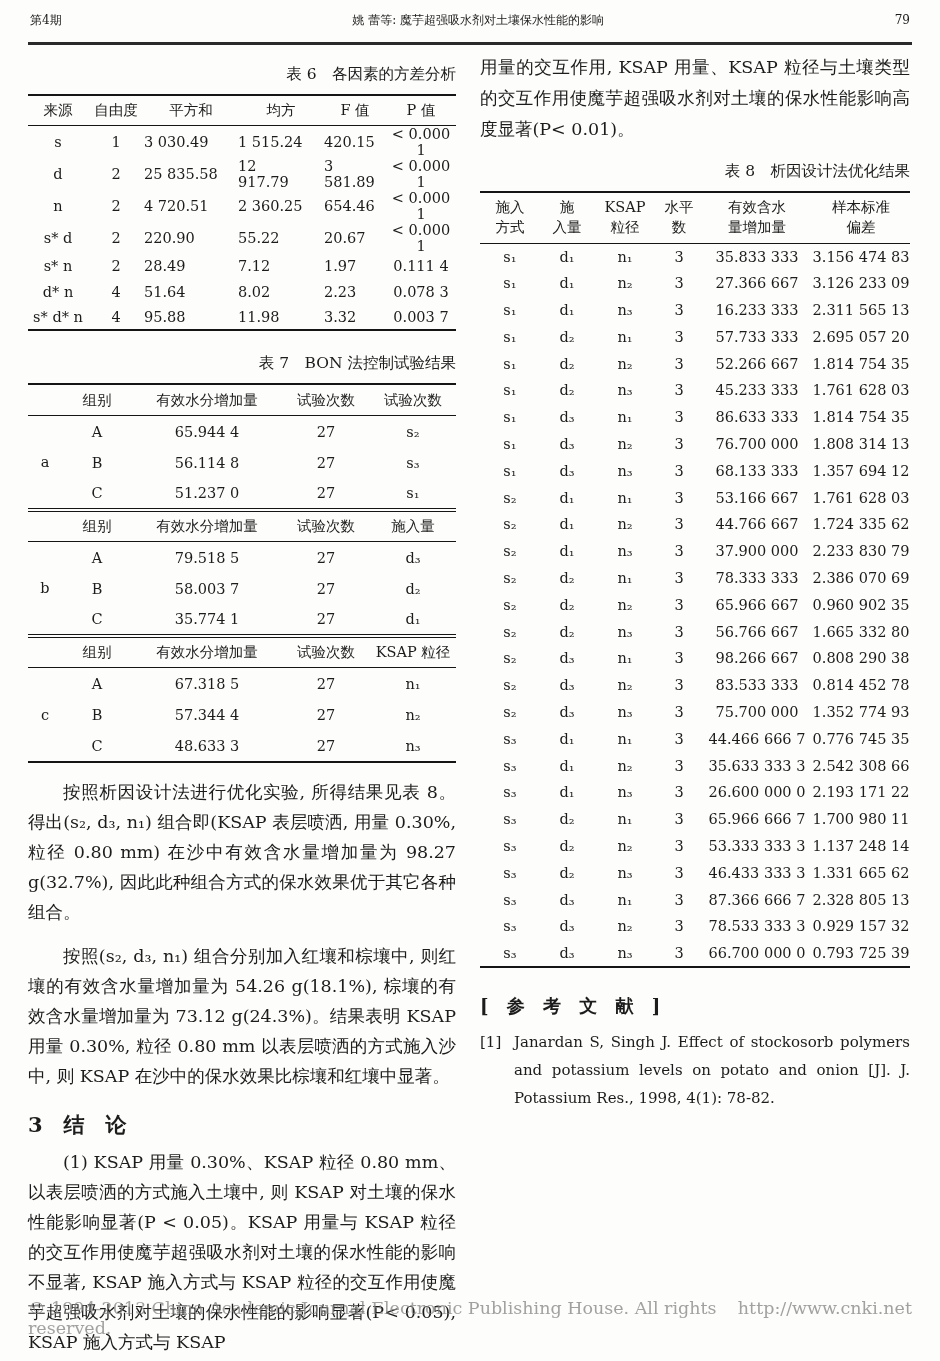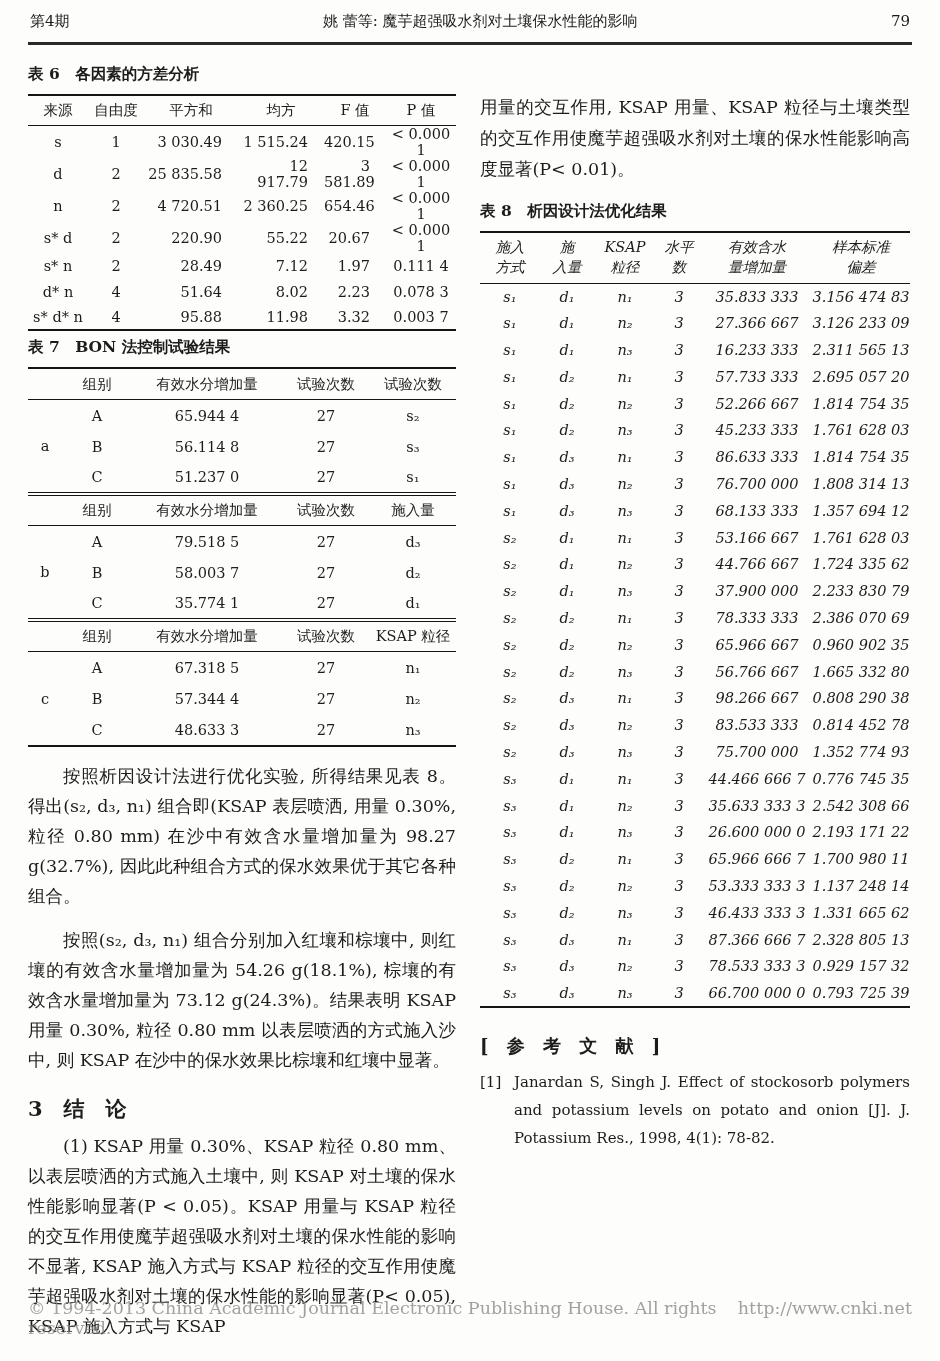--- a/index.html
+++ b/index.html
@@ -7,64 +7,64 @@
   .page {
     position: relative; width: 940px; height: 1361px;
     background: #fdfdfb; overflow: hidden;
     font-family: "DejaVu Serif", "Liberation Serif", serif;
     color: #1c1c1c;
   }
   
   .pg-header {
     position: absolute; top: 12px; left: 30px; right: 30px;
     display: flex; justify-content: space-between; align-items: baseline;
-    font-size: 15px;
+    font-size: 12px;
   }
   .pg-header .ttl { flex: 1; text-align: center; }
   .header-rule { position: absolute; top: 42px; left: 28px; right: 28px; height: 3px; background: #2a2a2a; }
 
   
   .col { position: absolute; top: 56px; }
   .col-left  { left: 28px;  width: 428px; }
-  .col-right { left: 480px; width: 430px; top: 52px; margin-top: 40px; }
+  .col-right { left: 480px; width: 430px; top: 52px; }
 
   
   .para { font-size: 17.5px; line-height: 30px; text-align: justify; text-indent: 2em; margin: 0; }
   .para.no-indent { text-indent: 0; }
   .col-left .para { margin-top: 14px; }
   .sec-heading { font-size: 21px; font-weight: bold; margin: 20px 0 6px 0; }
 
   
-  .tbl-caption { text-align: left; font-weight: bold; font-size: 15.5px; margin: 8px 0 9px 0; }
+  .tbl-caption { text-align: right; font-weight: normal; font-size: 15.5px; margin: 8px 0 9px 0; }
   table.datatable {
     width: 100%; border-collapse: collapse; table-layout: fixed;
     font-size: 14.5px;
     border-top: 2.5px solid #151515; border-bottom: 2.5px solid #151515;
   }
   table.datatable th, table.datatable td {
     padding: 0; font-weight: normal; text-align: center; vertical-align: middle;
   }
   
   #table6 thead th { border-bottom: 1.5px solid #151515; height: 30px; margin-top: 16px; }
   #table6 tbody tr { height: 25.5px; }
-  #table6 tbody td:nth-child(n+3) { text-align: right; padding-right: 16px; }
+  #table6 tbody td:nth-child(n+3) { text-align: left; padding-right: 16px; }
   #table6 tbody td:nth-child(6) { text-align: center; padding-right: 0; }
   
   #table7 { margin-top: 2px; }
   #table7 tr { height: 31.5px; }
   #table7 tr.sec-head th { border-bottom: 1.5px solid #151515; }
   #table7 tbody.sec-sep tr.sec-head th { border-top: 4px double #151515; }
   #table7 .group-cell { text-align: center; }
   
   #table8 thead th {
     border-bottom: 1.5px solid #151515; white-space: pre-line;
     line-height: 1.4; padding: 4px 0 5px 0; font-size: 14.5px;
   }
   #table8 tbody tr { height: 26.8px; }
-  #table8 { font-size: 14.5px; font-style: italic; }
+  #table8 { font-size: 14.5px; }
 
   
   .ref-heading { text-align: left; font-weight: bold; font-size: 18px; letter-spacing: 6px; margin: 26px 0 10px 0; }
   .ref-item { display: flex; font-size: 15px; line-height: 28px; margin-top: 2px; }
   .ref-item .ref-num { width: 34px; flex: 0 0 34px; }
   .ref-item .ref-text { flex: 1; text-align: justify; }
 
   
   .watermark {
     position: absolute; left: 28px; right: 28px; top: 1298px;
@@ -161,21 +161,21 @@
             <td>s* d* n</td>
             <td>4</td>
             <td>95.88</td>
             <td>11.98</td>
             <td>3.32</td>
             <td>0.003 7</td>
           </tr>
         </tbody>
     </table>
 
-    <div class="tbl-caption" style="margin-top:6px">表 7　BON 法控制试验结果</div>
+    <div class="tbl-caption" style="margin-top:22px">表 7　BON 法控制试验结果</div>
     <table class="datatable" id="table7">
       <colgroup>
           <col style="width:34px">
           <col style="width:70px">
           <col style="width:150px">
           <col style="width:88px">
           <col>
         </colgroup>
     <tbody>
           <tr class="sec-head">

